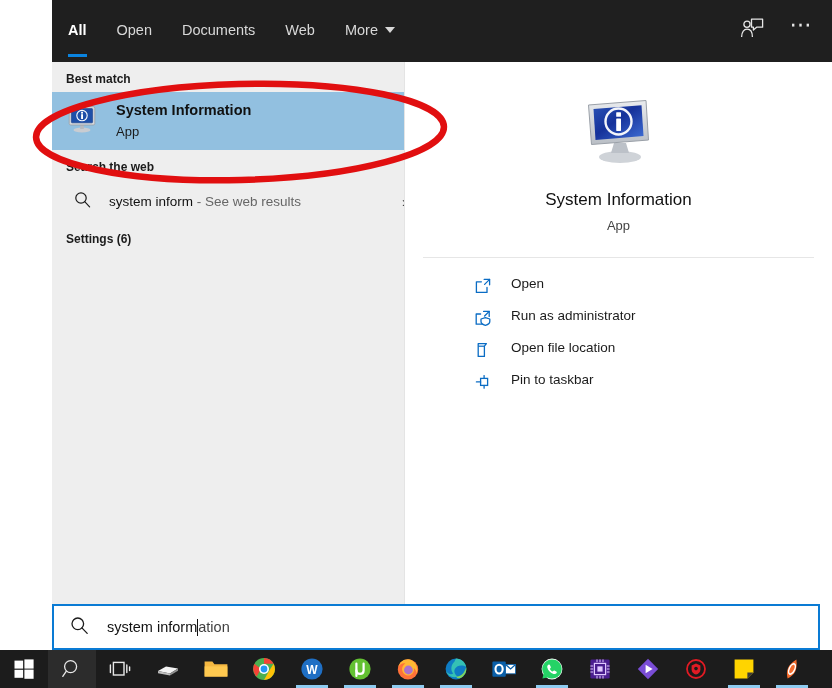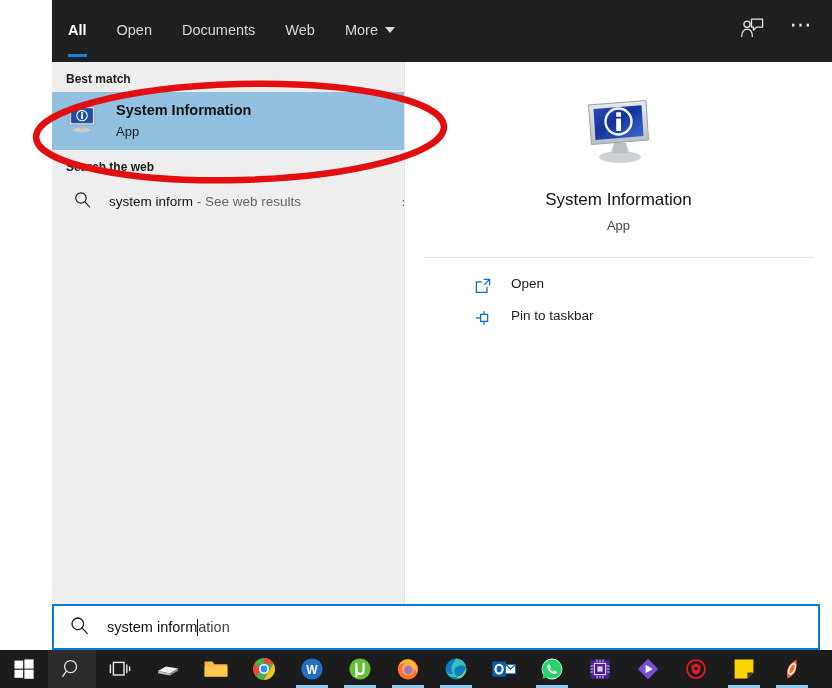--- a/index.html
+++ b/index.html
@@ -345,20 +345,21 @@
       <span>
         <svg width="17" height="17" viewBox="0 0 17 17">
           <circle cx="7" cy="7" r="5.2" fill="none" stroke="#1b1b1b" stroke-width="1.2"></circle>
           <line x1="10.7" y1="10.7" x2="15.6" y2="15.8" stroke="#1b1b1b" stroke-width="1.2" stroke-linecap="round"></line>
         </svg>
       </span>
       <div id="web-row-text"><span>system inform</span><span class="muted"> - See web results</span></div>
       <span id="web-chevron">›</span>
     </div>
 
+    <div class="section-label">Settings (6)</div>
   </div>
 
   <div id="preview-pane">
     <div id="preview-hero">
       <span>
         <svg width="74" height="70" viewBox="0 0 74 70">
           <defs>
             <linearGradient id="screenGrad" x1="0" y1="0" x2="1" y2="1">
               <stop offset="0%" stop-color="#2a52b5"></stop>
               <stop offset="45%" stop-color="#16329a"></stop>
@@ -390,21 +391,41 @@
         <span class="action-icon">
           <svg width="18" height="18" viewBox="0 0 18 18">
             <path d="M10.2 2.4 H15.6 V7.8" fill="none" stroke="#0a6cc4" stroke-width="1.3" stroke-linecap="round" stroke-linejoin="round"></path>
             <path d="M15.6 2.4 L10.6 7.4" fill="none" stroke="#0a6cc4" stroke-width="1.3" stroke-linecap="round"></path>
             <path d="M13 10.5 V15.4 H2.4 V4.8 H7.4" fill="none" stroke="#0a6cc4" stroke-width="1.3" stroke-linecap="round" stroke-linejoin="round"></path>
           </svg>
         </span>
         <span class="action-label">Open</span>
       </div>
 
-
+      <div class="action-item">
+        <span class="action-icon">
+          <svg width="18" height="18" viewBox="0 0 18 18">
+            <path d="M9.6 2.4 H15.2 V7.4" fill="none" stroke="#0a6cc4" stroke-width="1.3" stroke-linecap="round" stroke-linejoin="round"></path>
+            <path d="M15.2 2.4 L10.6 7" fill="none" stroke="#0a6cc4" stroke-width="1.3" stroke-linecap="round"></path>
+            <path d="M11.6 11 V15.2 H2.2 V5 H6.6" fill="none" stroke="#0a6cc4" stroke-width="1.3" stroke-linecap="round" stroke-linejoin="round"></path>
+            <path d="M11.4 8.6 L15.8 10 V12.6 C15.8 14.6 13.6 15.8 11.4 16.4 C9.2 15.8 7 14.6 7 12.6 V10 Z" fill="#ffffff" stroke="#0a6cc4" stroke-width="1.3" stroke-linejoin="round"></path>
+          </svg>
+        </span>
+        <span class="action-label">Run as administrator</span>
+      </div>
+
+      <div class="action-item">
+        <span class="action-icon">
+          <svg width="18" height="18" viewBox="0 0 18 18">
+            <path d="M4.2 2.6 H12.4 L10.4 5.2 V15.4 H4.2 Z" fill="none" stroke="#0a6cc4" stroke-width="1.3" stroke-linejoin="round"></path>
+            <line x1="10.4" y1="5.2" x2="4.2" y2="5.2" stroke="#0a6cc4" stroke-width="1.2"></line>
+          </svg>
+        </span>
+        <span class="action-label">Open file location</span>
+      </div>
 
 
       <div class="action-item">
         <span class="action-icon">
           <svg width="18" height="18" viewBox="0 0 18 18">
             <rect x="6.6" y="5.4" width="7" height="7" fill="none" stroke="#0a6cc4" stroke-width="1.3"></rect>
             <line x1="10.1" y1="2.6" x2="10.1" y2="5.4" stroke="#0a6cc4" stroke-width="1.3" stroke-linecap="round"></line>
             <line x1="10.1" y1="12.4" x2="10.1" y2="15.2" stroke="#0a6cc4" stroke-width="1.3" stroke-linecap="round"></line>
             <line x1="2.4" y1="8.9" x2="6.6" y2="8.9" stroke="#0a6cc4" stroke-width="1.3" stroke-linecap="round"></line>
           </svg>

